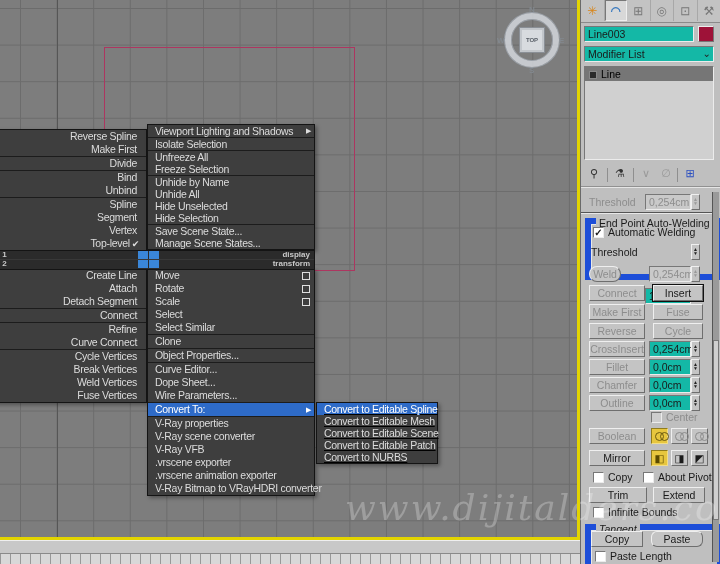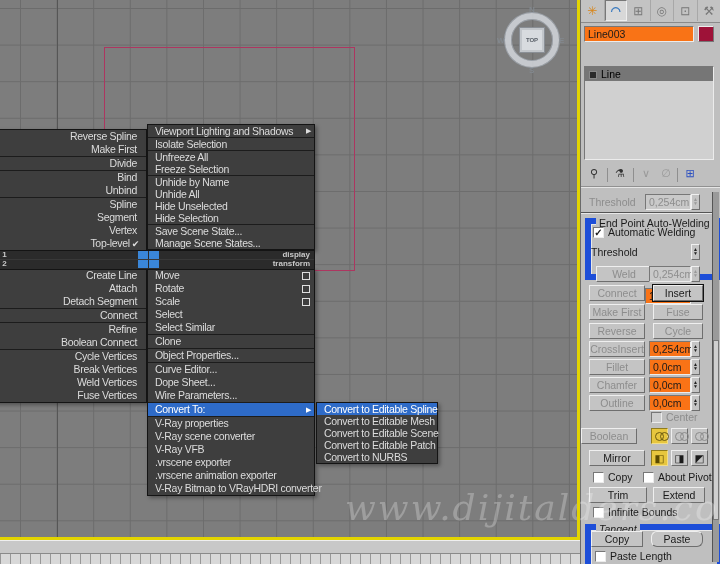--- a/index.html
+++ b/index.html
@@ -46,21 +46,21 @@
   .mi .arrow{position:absolute;right:3px;top:0;font-size:7px;}
   .mi .check{font-size:9px;padding-left:2px;}
   .mi .boxicon{display:none;position:absolute;right:4px;top:3px;width:6px;height:6px;
     border:1px solid #e0e0e0;background:#3e3e3e;}
   .mi.box .boxicon{display:block;}
   .m-ul{left:-60px;top:129px;width:205px;}
   .m-ur{left:147px;top:124px;width:166px;}
   .m-ur .mi{height:12px;line-height:12px;}
   .m-ll{left:-60px;top:268px;width:205px;}
   .m-lr{left:147px;top:268px;width:166px;}
-  .m-sub{left:316px;top:402px;width:120px;z-index:12;}
+  .m-sub{left:316px;top:402px;width:120px;z-index:12;text-decoration:underline;}
   .m-sub .mi{height:12px;line-height:12px;}
 
   .qhead{position:absolute;left:-60px;top:250px;width:373px;height:18px;z-index:11;
     background:#2b2b2b;border:1px solid #141414;}
   .qhrow{position:relative;height:8px;border-bottom:1px solid #383838;}
   .qhrow:last-child{border-bottom:none;}
   .qh-left{position:absolute;left:40px;top:0;font-size:8px;font-weight:bold;color:#c9c9c9;line-height:8px;}
   .qh-right{position:absolute;right:4px;top:0;font-size:8px;font-weight:bold;color:#c9c9c9;line-height:8px;}
   .qsq{position:absolute;top:0;width:10px;height:8px;background:#3a86d8;}
   .qsq.a{left:197px;} .qsq.b{left:208px;}
@@ -75,21 +75,21 @@
   
   .panel{position:absolute;left:580px;top:0;width:140px;height:564px;background:#bfbfbf;
     border-left:1px solid #6a6a6a;box-sizing:border-box;z-index:20;font-size:10.5px;color:#1a1a1a;}
   .tabs{position:absolute;left:0;top:0;width:140px;height:22px;background:#c3c3c3;
     border-bottom:1px solid #8a8a8a;display:flex;}
   .tab{width:23px;height:21px;display:flex;align-items:center;justify-content:center;
     font-size:12px;color:#777;border-right:1px solid #a8a8a8;}
   .tab.active{background:#d8d8d8;border:1px solid;border-color:#777 #eee #eee #777;box-sizing:border-box;}
   .t-create{color:#d8861a;} .t-modify{color:#3a7abf;font-weight:bold;}
 
-  .fld{position:absolute;background:#f97316;border:1px solid;border-color:#777 #ececec #ececec #777;
+  .fld{position:absolute;background:#14b8a6;border:1px solid;border-color:#777 #ececec #ececec #777;
     height:16px;line-height:14px;padding:0 3px;box-sizing:border-box;}
   .fld.dis{background:#c9c9c9;color:#8d8d8d;}
   .swatch{position:absolute;left:117px;top:26px;width:16px;height:16px;
     border:1px solid;border-color:#ececec #777 #777 #ececec;box-sizing:border-box;}
   .ddarrow{position:absolute;right:2px;top:0;font-size:10px;color:#222;}
 
   .stack{position:absolute;left:3px;top:66px;width:130px;height:94px;background:#d0d0d0;
     border:1px solid;border-color:#777 #ececec #ececec #777;box-sizing:border-box;}
   .stack-row{height:14px;background:#767676;color:#000;line-height:14px;padding-left:4px;}
   .stack-ic{display:inline-block;width:8px;height:8px;background:#2a2a2a;margin-right:4px;
@@ -192,21 +192,21 @@
     </div>
   </div>
 
   <div class="menu leftcol m-ll">
 
   <div class="mi"><span class="lbl">Create Line</span><span class="check"></span><span class="arrow"></span></div>
       <div class="mi"><span class="lbl">Attach</span><span class="check"></span><span class="arrow"></span></div>
       <div class="mi"><span class="lbl">Detach Segment</span><span class="check"></span><span class="arrow"></span></div>
       <div class="mi sep"><span class="lbl">Connect</span><span class="check"></span><span class="arrow"></span></div>
       <div class="mi sep"><span class="lbl">Refine</span><span class="check"></span><span class="arrow"></span></div>
-      <div class="mi"><span class="lbl">Boolean Connect</span><span class="check"></span><span class="arrow"></span></div>
+      <div class="mi"><span class="lbl">Curve Connect</span><span class="check"></span><span class="arrow"></span></div>
       <div class="mi sep"><span class="lbl">Cycle Vertices</span><span class="check"></span><span class="arrow"></span></div>
       <div class="mi"><span class="lbl">Break Vertices</span><span class="check"></span><span class="arrow"></span></div>
       <div class="mi"><span class="lbl">Weld Vertices</span><span class="check"></span><span class="arrow"></span></div>
       <div class="mi"><span class="lbl">Fuse Vertices</span><span class="check"></span><span class="arrow"></span></div>
     </div>
 
   <div class="menu m-lr">
 
   <div class="mi box"><span class="lbl">Move</span><span class="check"></span><span class="arrow"></span><span class="boxicon"></span></div>
       <div class="mi box"><span class="lbl">Rotate</span><span class="check"></span><span class="arrow"></span><span class="boxicon"></span></div>
@@ -263,20 +263,24 @@
           <span>⊡</span>
         </div>
       <div class="tab">
           <span>⚒</span>
         </div>
     </div>
 
     <div class="fld" style="left:3px;top:26px;width:110px;">Line003</div>
     <div class="swatch" style="background:#9e1238;"></div>
 
+    <div class="fld" style="left:3px;top:46px;width:130px;">
+      <span>Modifier List</span>
+      <span class="ddarrow">⌄</span>
+    </div>
 
     <div class="stack">
       <div class="stack-row">
         <span class="stack-ic"></span><span>Line</span>
       </div>
     </div>
 
     <div class="stools">
       <span class="stool" style="left:4px;">⚲</span>
       <span class="ssep" style="left:26px;"></span>
@@ -295,21 +299,21 @@
 
     <div class="group" style="left:4px;top:218px;width:126px;height:50px;">
       <span class="gleg">End Point Auto-Welding</span>
     </div>
     <span class="cb" style="left:12px;top:227px;">✓</span>
     <span class="cblab" style="left:27px;top:226px;">Automatic Welding</span>
     <span class="plab" style="left:10px;top:245px;">Threshold</span>
     <div class="fld" style="left:64px;top:244px;width:46px;margin-top:44px;">15,24cm</div>
     <div class="spin" style="left:110px;top:244px;"><span>▲</span><br><span>▼</span></div>
 
-    <div class="btn dis" style="left:15px;top:266px;width:56px;">Weld</div>
+    <div class="btn dis" style="left:8px;top:266px;width:32px;border-radius:8px;">Weld</div>
     <div class="fld dis" style="left:68px;top:266px;width:42px;">0,254cm</div>
     <div class="spin dis" style="left:110px;top:266px;"><span>▲</span><br><span>▼</span></div>
 
     <div class="btn dis" style="left:8px;top:285px;width:56px;">Connect</div>
     <div class="btn def" style="left:72px;top:285px;width:50px;">Insert</div>
 
     <div class="btn dis" style="left:8px;top:304px;width:56px;">Make First</div>
     <div class="btn dis" style="left:72px;top:304px;width:50px;">Fuse</div>
 
     <div class="btn dis" style="left:8px;top:323px;width:56px;">Reverse</div>
@@ -327,21 +331,21 @@
     <div class="fld" style="left:68px;top:377px;width:42px;">0,0cm</div>
     <div class="spin" style="left:110px;top:377px;"><span>▲</span><br><span>▼</span></div>
 
     <div class="btn dis" style="left:8px;top:395px;width:56px;">Outline</div>
     <div class="fld" style="left:68px;top:395px;width:42px;">0,0cm</div>
     <div class="spin" style="left:110px;top:395px;"><span>▲</span><br><span>▼</span></div>
 
     <span class="cb dis" style="left:70px;top:412px;"></span>
     <span class="cblab dis" style="left:85px;top:411px;">Center</span>
 
-    <div class="btn dis" style="left:0;top:428px;width:56px;">Boolean</div>
+    <div class="btn dis" style="left:8px;top:428px;width:56px;">Boolean</div>
     <div class="btn tog on" style="left:70px;top:428px;">
         <i class="cc c1"></i>
         <i class="cc c2"></i>
       </div>
     <div class="btn tog ccg" style="left:90px;top:428px;">
         <i class="cc c1"></i>
         <i class="cc c2"></i>
       </div>
     <div class="btn tog ccg" style="left:110px;top:428px;">
         <i class="cc c1"></i>

